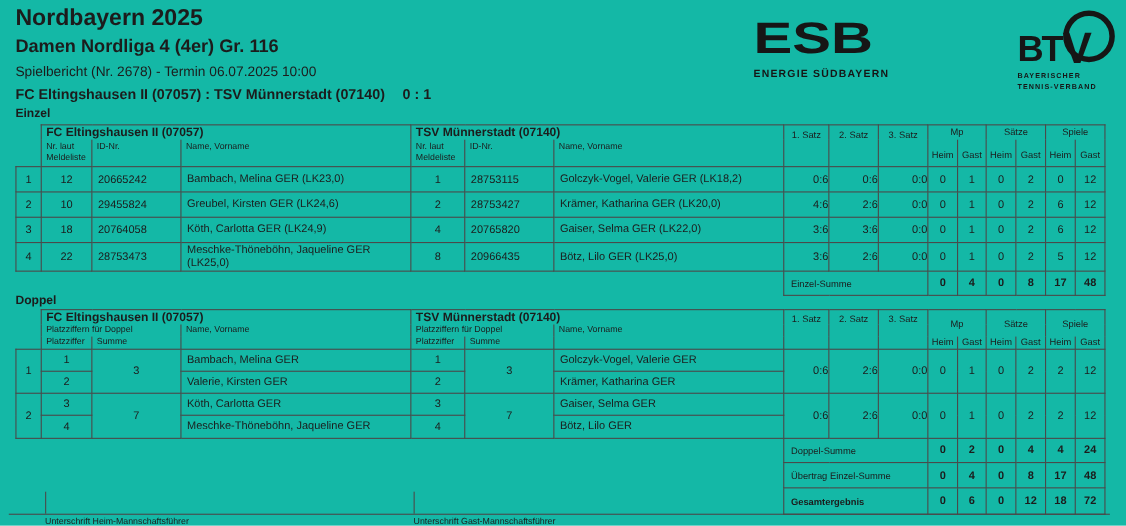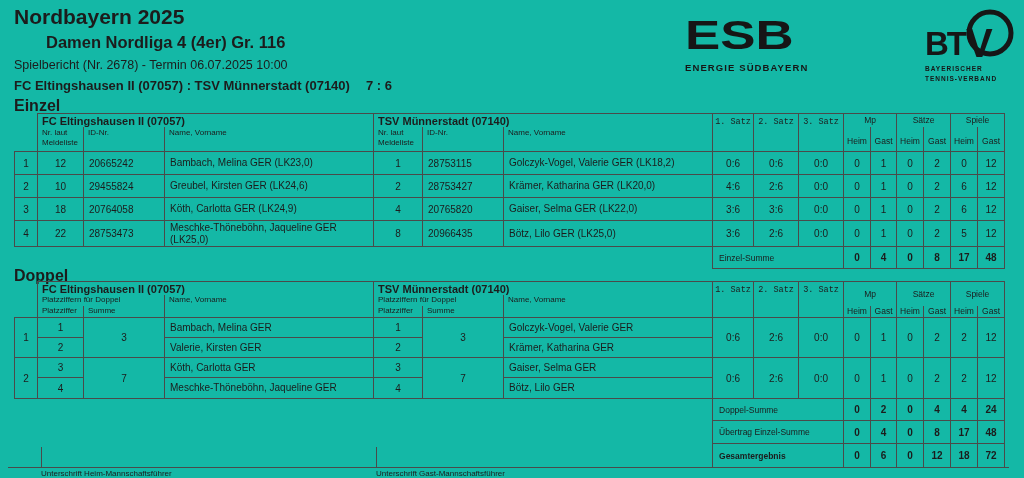--- a/index.html
+++ b/index.html
@@ -1,66 +1,66 @@
 <!DOCTYPE html>
 <html><head>
 <meta charset="utf-8">
 <style>
   html,body{margin:0;padding:0;background:#fff;}
   .page{position:relative;width:1024px;height:478px;background:#14b8a6;
         font-family:"Liberation Sans", sans-serif;color:#1c1c1c;overflow:hidden;}
   .abs{position:absolute;}
   .title{left:14px;top:5px;font-size:21px;font-weight:bold;letter-spacing:0;}
-  .subtitle{left:14px;top:33px;font-size:16.5px;font-weight:bold;margin-left:32px;}
+  .subtitle{left:14px;top:33px;font-size:16.5px;font-weight:bold;}
   .report-line{left:14px;top:58px;font-size:12.5px;}
   .match-line{left:14px;top:78px;font-size:13px;font-weight:bold;}
   .match-score{margin-left:16px;}
-  .section-label{font-size:16px;font-weight:bold;}
+  .section-label{font-size:11px;font-weight:bold;}
   
   .esb{left:685px;top:20px;width:130px;}
   .esb-text{font-size:40px;font-weight:900;line-height:0.78;transform:scaleX(1.32);transform-origin:left top;color:#161616;}
   .esb-sub{font-size:9.5px;font-weight:bold;letter-spacing:1.1px;margin-top:11px;color:#161616;white-space:nowrap;}
   .btv{left:923px;top:6px;}
   
   table{border-collapse:collapse;table-layout:fixed;position:absolute;left:14px;width:990px;}
   #einzel-table{top:113px;}
   #doppel-table{top:281px;}
   td{border:1px solid #4a4a4a;padding:0;font-size:10px;overflow:hidden;vertical-align:middle;}
   td.sp{border:none;}
   td.club{font-weight:bold;font-size:11px;padding-left:4px;border-bottom:none;vertical-align:bottom;white-space:nowrap;}
   td.colh{font-size:8px;vertical-align:top;padding:1px 2px 0 4px;border-top:none;line-height:1.25;}
   td.colh2{font-size:8px;vertical-align:top;padding:0 2px 0 4px;border-top:none;line-height:1.2;}
   td.nbb{border-bottom:none;}
-  td.sh{font-size:8.5px;text-align:center;vertical-align:top;padding-top:3px;font-family:Liberation Mono, monospace;}
+  td.sh{font-size:8.5px;text-align:center;vertical-align:top;padding-top:3px;}
   td.gh{font-size:8.5px;text-align:center;border-bottom:none;}
   td.hg{font-size:8.5px;text-align:center;border-top:none;vertical-align:bottom;padding-bottom:5px;}
   td.hg2{font-size:8.5px;text-align:center;border-top:none;vertical-align:middle;padding-bottom:0;}
   td.num{text-align:center;}
   td.idc,td.name{text-align:left;padding-left:5px;}
   td.name{line-height:1.15;padding-top:1px;padding-bottom:1px;padding-right:4px;}
-  td.score{text-align:center;}
+  td.score{text-align:right;}
   td.val{text-align:center;}
   td.sumlabel{font-size:8.5px;padding-left:6px;}
   td.sumval{text-align:center;font-weight:bold;}
   td.boldlabel{font-weight:bold;}
   
   .sig-hline{left:8px;top:467px;width:1001px;height:1px;background:#4a4a4a;}
   .sig-tick{top:447px;width:1px;height:20px;background:#4a4a4a;}
   .sig-label{top:469px;font-size:8px;color:#1c1c1c;}
 </style>
 </head>
 <body>
 
 <div class="page">
 
   <div class="abs title">Nordbayern 2025</div>
   <div class="abs subtitle">Damen Nordliga 4 (4er) Gr. 116</div>
   <div class="abs report-line">Spielbericht (Nr. 2678) - Termin 06.07.2025 10:00</div>
   <div class="abs match-line">
-    <span>FC Eltingshausen II (07057) : TSV Münnerstadt (07140)</span><span class="match-score">7 : 6</span>
+    <span>FC Eltingshausen II (07057) : TSV Münnerstadt (07140)</span><span class="match-score">0 : 1</span>
   </div>
 
   <div class="abs esb">
     <div class="esb-text">ESB</div>
     <div class="esb-sub">ENERGIE SÜDBAYERN</div>
   </div>
 
   <div class="abs btv">
     <svg width="100" height="82" viewBox="0 0 100 82">
       <circle cx="67" cy="27" r="21" fill="none" stroke="#161616" stroke-width="5"></circle>

